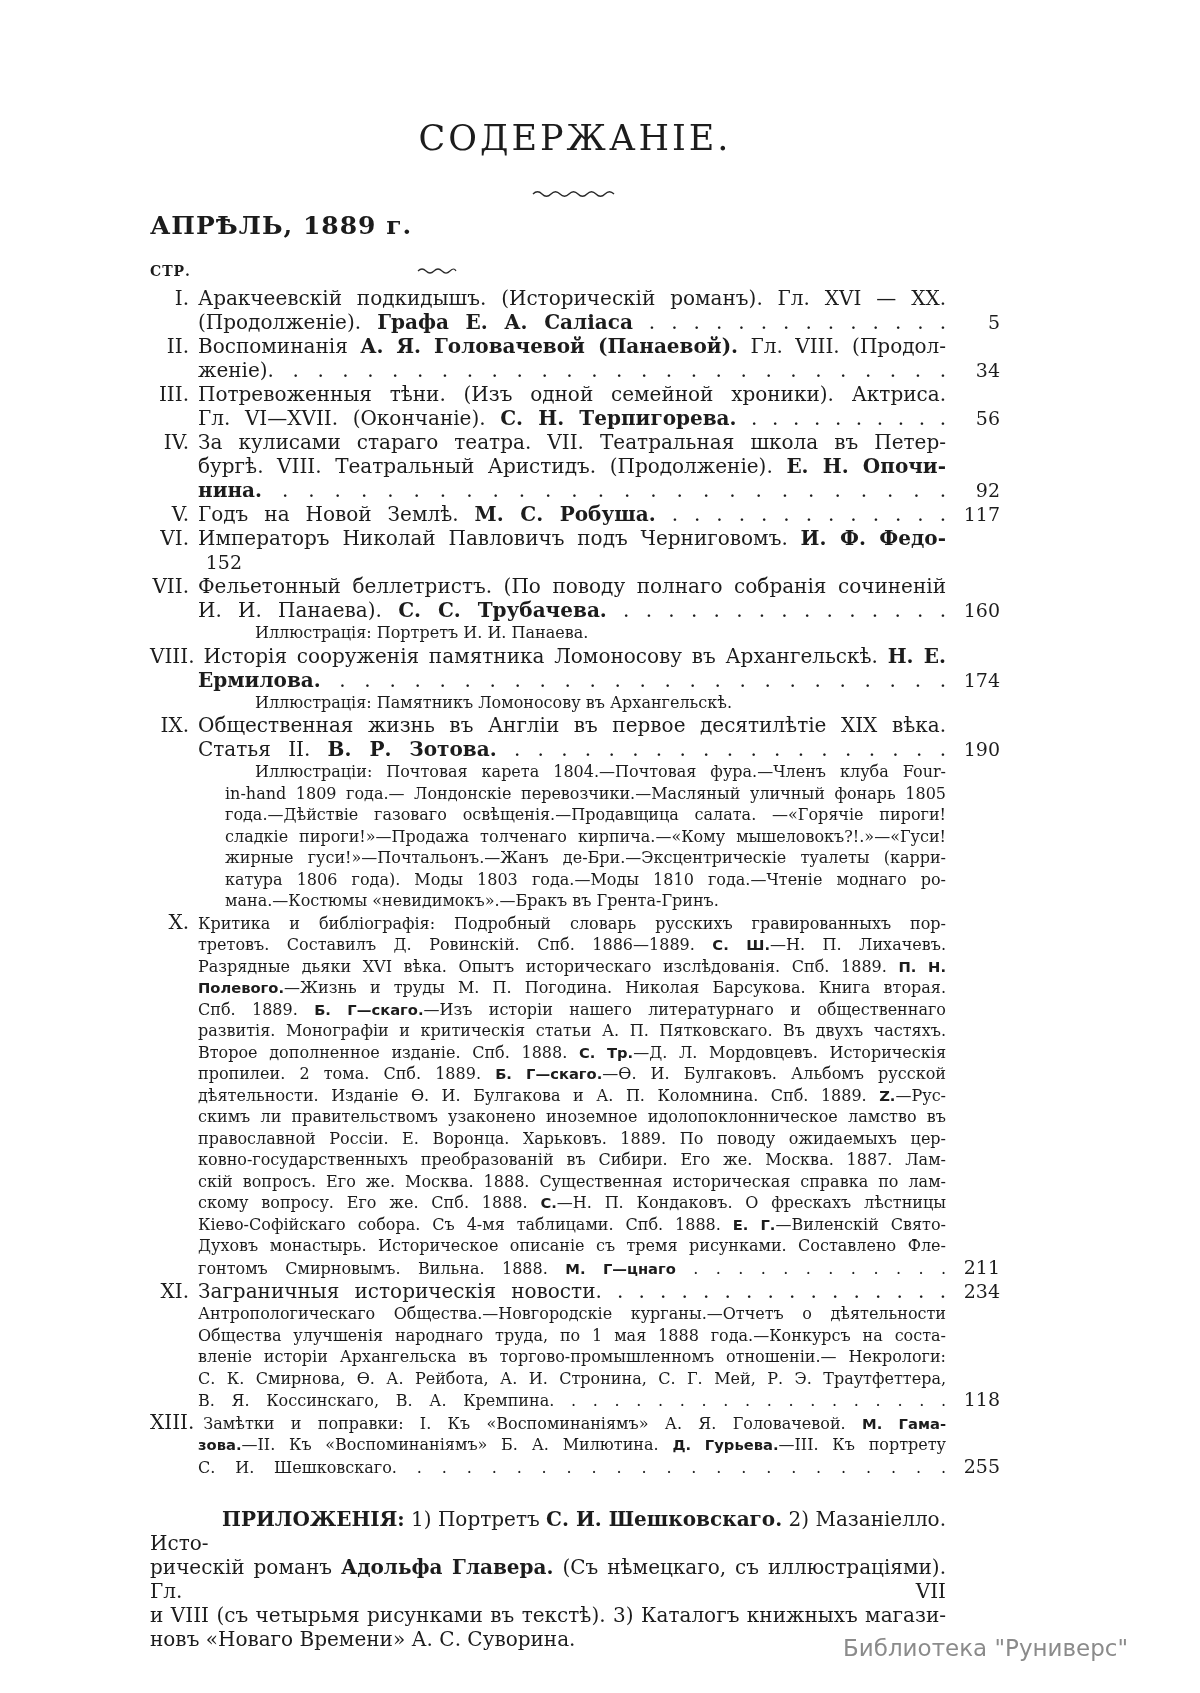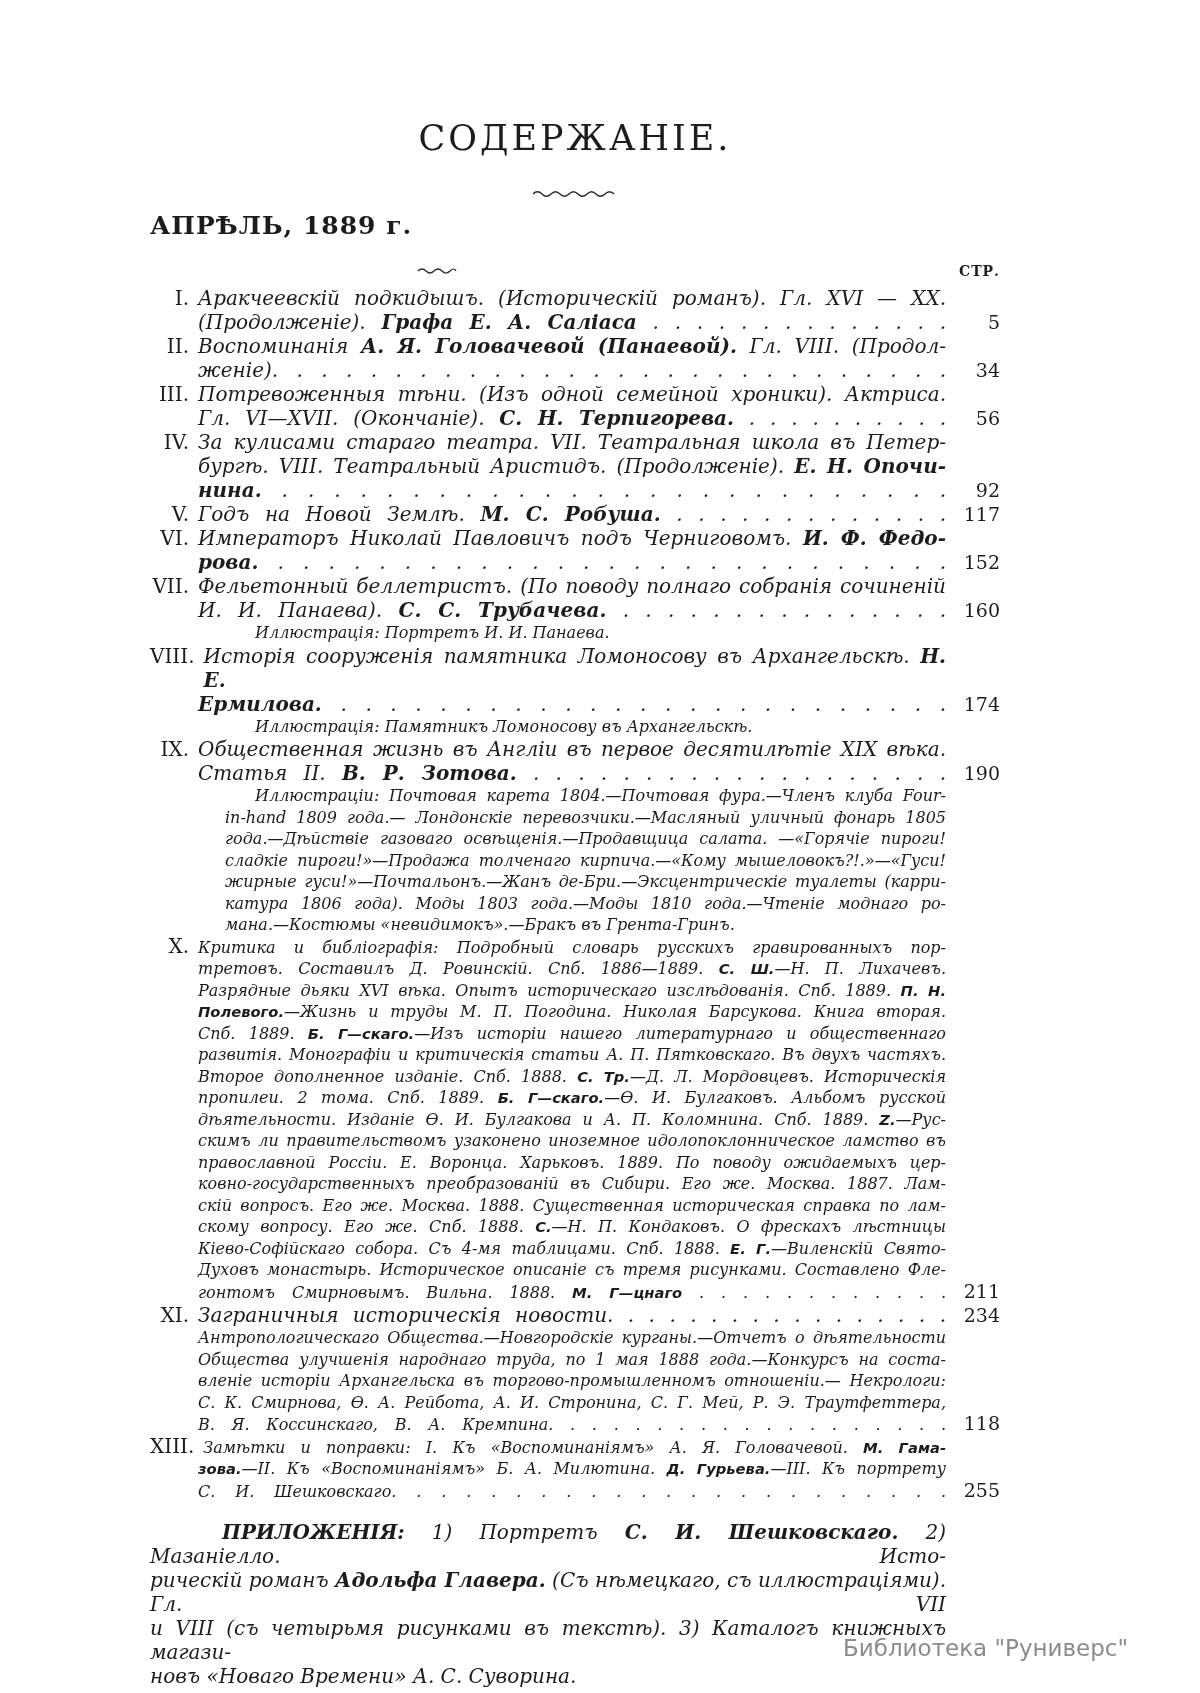--- a/index.html
+++ b/index.html
@@ -22,32 +22,31 @@
   .ornament-wrap{text-align:center;margin-top:26px;height:10px;}
   .month-title{
     text-align:left;
     font-size:25px;
     font-weight:bold;
     letter-spacing:1px;
     margin-top:17px;
   }
   .small-squiggle{position:absolute;left:416px;top:266px;}
   .page-col-label{
-    text-align:right;
     font-size:14px;
     font-weight:bold;
     letter-spacing:1px;
     margin-top:23px;
   }
   .rows{margin-top:7px;}
   .row{display:flex;align-items:baseline;}
   .row.lg{font-size:20px;line-height:24px;}
   .row.sm{font-size:16px;line-height:21.5px;}
   .num{flex:0 0 48px;text-align:right;padding-right:9px;box-sizing:border-box;font-size:20px;}
-  .txt{flex:1 1 auto;padding-right:10px;min-width:0;font-style:italic;}
+  .txt{flex:1 1 auto;padding-right:10px;min-width:0;}
   .row.j .txt{text-align:justify;text-align-last:justify;}
   .pg{flex:0 0 44px;text-align:right;font-size:19px;}
   .row.note .txt{padding-left:27px;}
   .row.app .txt{padding-left:0;}
   .sm b{font-family:"DejaVu Sans","Liberation Sans",sans-serif;font-size:0.92em;}
   .watermark{
     position:absolute;left:843px;top:1635px;
     font-family:"DejaVu Sans","Liberation Sans",sans-serif;
     font-size:23px;color:#8b8b8b;
   }
@@ -116,21 +115,20 @@
           <div class="txt"><span>Годъ на Новой Землѣ. </span><b>М. С. Робуша.</b><span> . . . . . . . . . . . . .</span></div>
           <div class="pg">117</div>
         </div>
         <div class="row lg j">
           <div class="num">VI.</div>
           <div class="txt"><span>Императоръ Николай Павловичъ подъ Черниговомъ. </span><b>И. Ф. Федо-</b></div>
           <div class="pg"></div>
         </div>
         <div class="row lg j">
           <div class="num"></div>
-          <div class="txt"><b>рова.</b><span> . . . . . . . . . . . . . . . . . . . . . . . . . . .</span></div>
           <div class="pg">152</div>
         </div>
         <div class="row lg j">
           <div class="num">VII.</div>
           <div class="txt"><span>Фельетонный беллетристъ. (По поводу полнаго собранія сочиненій</span></div>
           <div class="pg"></div>
         </div>
         <div class="row lg j">
           <div class="num"></div>
           <div class="txt"><span>И. И. Панаева). </span><b>С. С. Трубачева.</b><span> . . . . . . . . . . . . . . .</span></div>
@@ -324,21 +322,21 @@
         <div class="row sm j">
           <div class="num"></div>
           <div class="txt"><b>зова.</b><span>—II. Къ «Воспоминаніямъ» Б. А. Милютина. </span><b>Д. Гурьева.</b><span>—III. Къ портрету</span></div>
           <div class="pg"></div>
         </div>
         <div class="row sm j">
           <div class="num"></div>
           <div class="txt"><span>С. И. Шешковскаго. . . . . . . . . . . . . . . . . . . . . . .</span></div>
           <div class="pg">255</div>
         </div>
-        <div class="row lg app j" style="margin-top: 18px;">
+        <div class="row lg app j" style="margin-top: 29px;">
           <div class="txt" style="text-indent: 72px;"><b>ПРИЛОЖЕНІЯ:</b><span> 1) Портретъ </span><b>С. И. Шешковскаго.</b><span> 2) Мазаніелло. Исто-</span></div>
           <div class="pg"></div>
         </div>
         <div class="row lg app j">
           <div class="txt"><span>рическій романъ </span><b>Адольфа Главера.</b><span> (Съ нѣмецкаго, съ иллюстраціями). Гл. VII</span></div>
           <div class="pg"></div>
         </div>
         <div class="row lg app j">
           <div class="txt"><span>и VIII (съ четырьмя рисунками въ текстѣ). 3) Каталогъ книжныхъ магази-</span></div>
           <div class="pg"></div>

